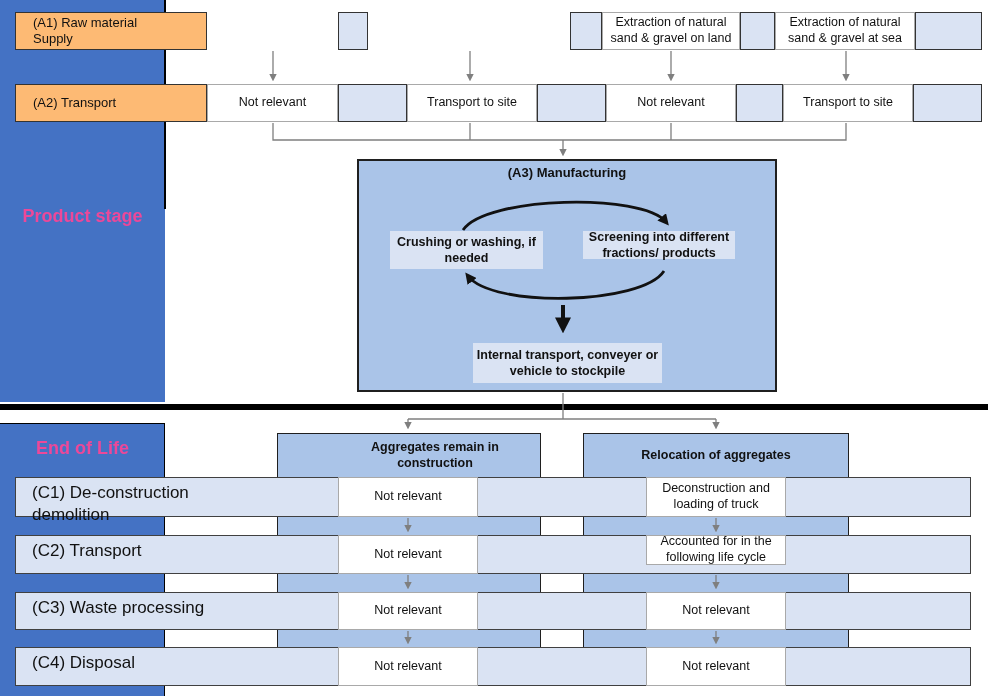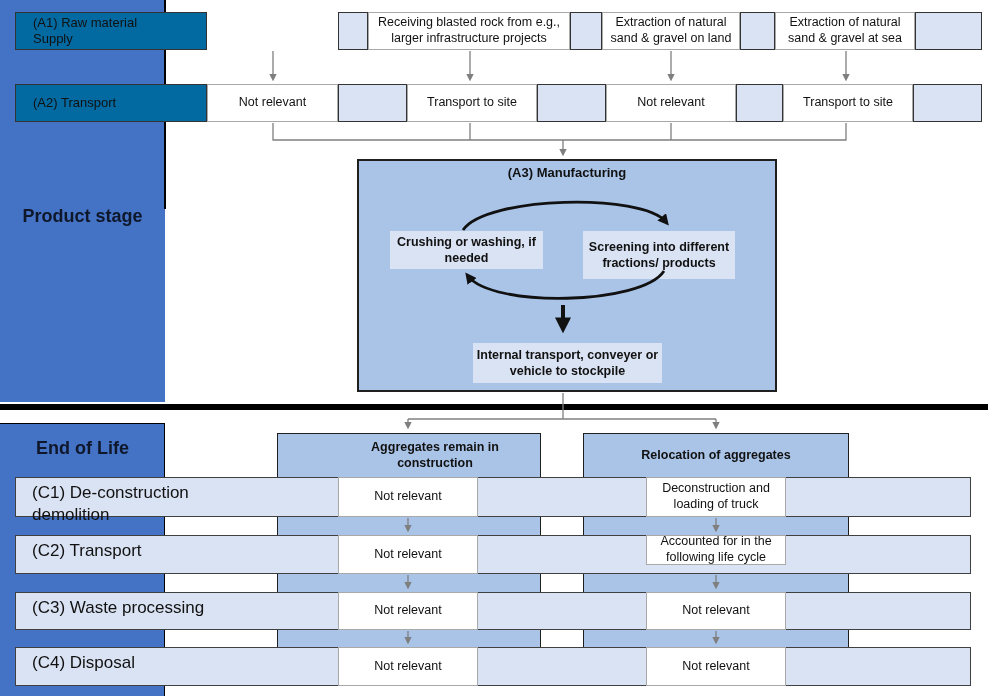--- a/index.html
+++ b/index.html
@@ -2,27 +2,27 @@
 <html><head>
 <meta charset="utf-8">
 <style>
   html,body{margin:0;padding:0;background:#fff;}
   #canvas{position:relative;width:988px;height:696px;background:#fff;overflow:hidden;
           font-family:"Liberation Sans",sans-serif;color:#111;}
   .abs{position:absolute;box-sizing:border-box;}
   
   .sidebar{background:#4472c4;z-index:1;}
   .sidebar-edge{background:#000;z-index:2;}
-  .sidebar-label{color:#0f172a;font-weight:bold;font-size:18px;display:flex;align-items:center;
+  .sidebar-label{color:#ec4899;font-weight:bold;font-size:18px;display:flex;align-items:center;
                  justify-content:center;text-align:center;z-index:4;}
   
   .divider{background:#000;z-index:6;}
   
   .rowbar{background:#dae3f3;border:1px solid #404040;z-index:3;}
-  .rowlabel{background:#0369a1;border:1px solid #333;z-index:3;display:flex;align-items:center;
+  .rowlabel{background:#fdba74;border:1px solid #333;z-index:3;display:flex;align-items:center;
             font-size:13px;line-height:1.25;padding-left:17px;}
   .rowlabel .constrain{display:block;}
   .clabel{font-size:17px;line-height:1.3;padding:5px 0 0 17px;z-index:4;}
   .spacer{background:#dae3f3;border:1px solid #333;z-index:4;}
   .whitecell{background:#fff;border:1px solid #a9a9a9;z-index:5;display:flex;align-items:center;
              justify-content:center;text-align:center;font-size:12.5px;line-height:1.25;}
   
   .a3box{background:#aac4e8;border:2px solid #1f1f1f;z-index:3;}
   .a3title{font-weight:bold;font-size:13px;text-align:center;z-index:4;}
   .innerbox{background:#dae3f3;z-index:4;display:flex;align-items:center;justify-content:center;
@@ -43,21 +43,20 @@
   <div class="abs sidebar" style="left:0;top:423px;width:165px;height:273px;border-top:1px solid #000;border-right:1px solid #000;"></div>
   <div class="abs divider" style="left:0;top:404px;width:988px;height:6px;"></div>
 
   <div class="abs sidebar-label" style="left:0;top:198px;width:165px;height:36px;">Product stage</div>
   <div class="abs sidebar-label" style="left:0;top:430px;width:165px;height:36px;">End of Life</div>
 
   <div class="abs rowlabel" style="left:15px;top:12px;width:192px;height:38px;">
       <span class="constrain" style="width:132px;">(A1) Raw material Supply</span>
     </div>
   <div class="abs spacer" style="left:338px;top:12px;width:30px;height:38px;"></div>
-  <div class="abs whitecell" style="left:368px;top:12px;width:202px;height:38px;">Receiving blasted rock from e.g., larger infrastructure projects</div>
   <div class="abs spacer" style="left:570px;top:12px;width:32px;height:38px;"></div>
   <div class="abs whitecell" style="left:602px;top:12px;width:138px;height:38px;">Extraction of natural sand &amp; gravel on land</div>
   <div class="abs spacer" style="left:740px;top:12px;width:35px;height:38px;"></div>
   <div class="abs whitecell" style="left:775px;top:12px;width:140px;height:38px;">Extraction of natural sand &amp; gravel at sea</div>
   <div class="abs spacer" style="left:915px;top:12px;width:67px;height:38px;"></div>
 
   <div class="abs rowlabel" style="left:15px;top:84px;width:192px;height:38px;">
       <span>(A2) Transport</span>
     </div>
   <div class="abs whitecell" style="left:207px;top:84px;width:131px;height:38px;">Not relevant</div>
@@ -65,21 +64,21 @@
   <div class="abs whitecell" style="left:407px;top:84px;width:130px;height:38px;">Transport to site</div>
   <div class="abs spacer" style="left:537px;top:84px;width:69px;height:38px;"></div>
   <div class="abs whitecell" style="left:606px;top:84px;width:130px;height:38px;">Not relevant</div>
   <div class="abs spacer" style="left:736px;top:84px;width:47px;height:38px;"></div>
   <div class="abs whitecell" style="left:783px;top:84px;width:130px;height:38px;">Transport to site</div>
   <div class="abs spacer" style="left:913px;top:84px;width:69px;height:38px;"></div>
 
   <div class="abs a3box" style="left:357px;top:159px;width:420px;height:233px;"></div>
   <div class="abs a3title" style="left:357px;top:165px;width:420px;">(A3) Manufacturing</div>
   <div class="abs innerbox" style="left:390px;top:231px;width:153px;height:38px;">Crushing or washing, if needed</div>
-  <div class="abs innerbox" style="left:583px;top:231px;width:152px;height:48px;">Screening into different fractions/ products</div>
+  <div class="abs innerbox" style="left:583px;top:231px;width:152px;height:28px;">Screening into different fractions/ products</div>
   <div class="abs innerbox" style="left:473px;top:343px;width:189px;height:40px;">Internal transport, conveyer or vehicle to stockpile</div>
 
   <div class="abs column" style="left:277px;top:433px;width:264px;height:253px;"></div>
   <div class="abs coltitle" style="left:277px;top:433px;width:316px;height:44px;">
       <span style="width:160px;">Aggregates remain in construction</span>
     </div>
   <div class="abs column" style="left:583px;top:433px;width:266px;height:253px;"></div>
   <div class="abs coltitle" style="left:583px;top:433px;width:266px;height:44px;">Relocation of aggregates</div>
 
   <div class="abs rowbar" style="left:15px;top:477px;width:956px;height:40px;"></div>

